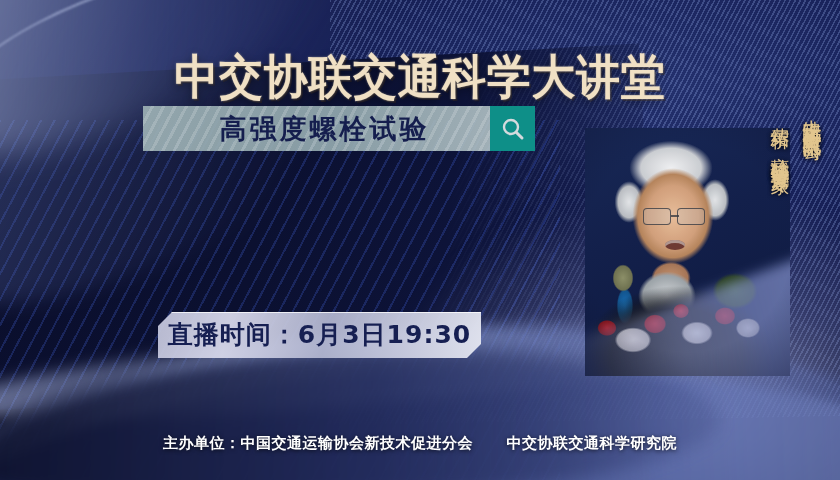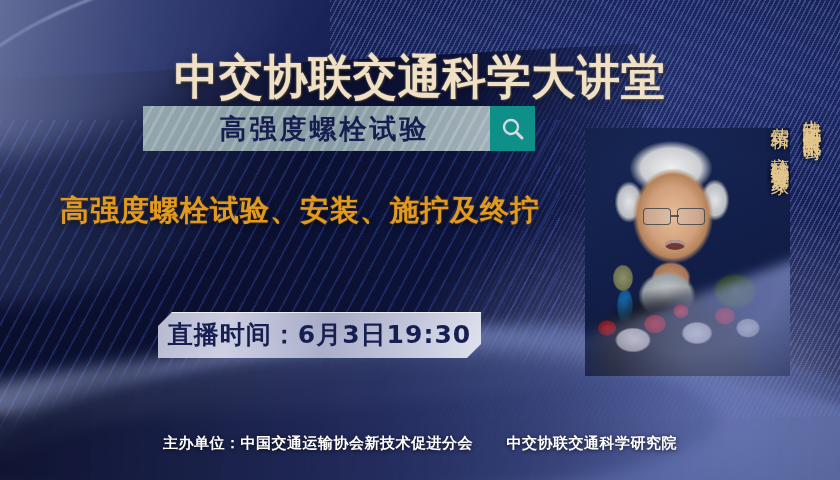--- a/index.html
+++ b/index.html
@@ -382,21 +382,20 @@
     <span class="subtitle-text">高强度螺栓试验</span>
   </div>
   <div class="search-box">
     <svg width="26" height="26" viewBox="0 0 26 26">
       <circle cx="11" cy="11" r="7" fill="none" stroke="#d4dadd" stroke-width="2.4"></circle>
       <line x1="16.2" y1="16.2" x2="22" y2="22" stroke="#d4dadd" stroke-width="3" stroke-linecap="round"></line>
     </svg>
   </div>
 
   <div class="topic">
-    <span>高强度螺栓试验、安装、施拧及终拧</span>
   </div>
 
   <div class="time-badge">
     <span class="time-text">直播时间：6月3日19:30</span>
   </div>
 
   <div class="v-col v-company">中铁大桥科学研究院有限公司</div>
   <div class="v-col v-speaker">黄绍桥  高栓试验研究首席专家</div>
 
   <div class="footer">

